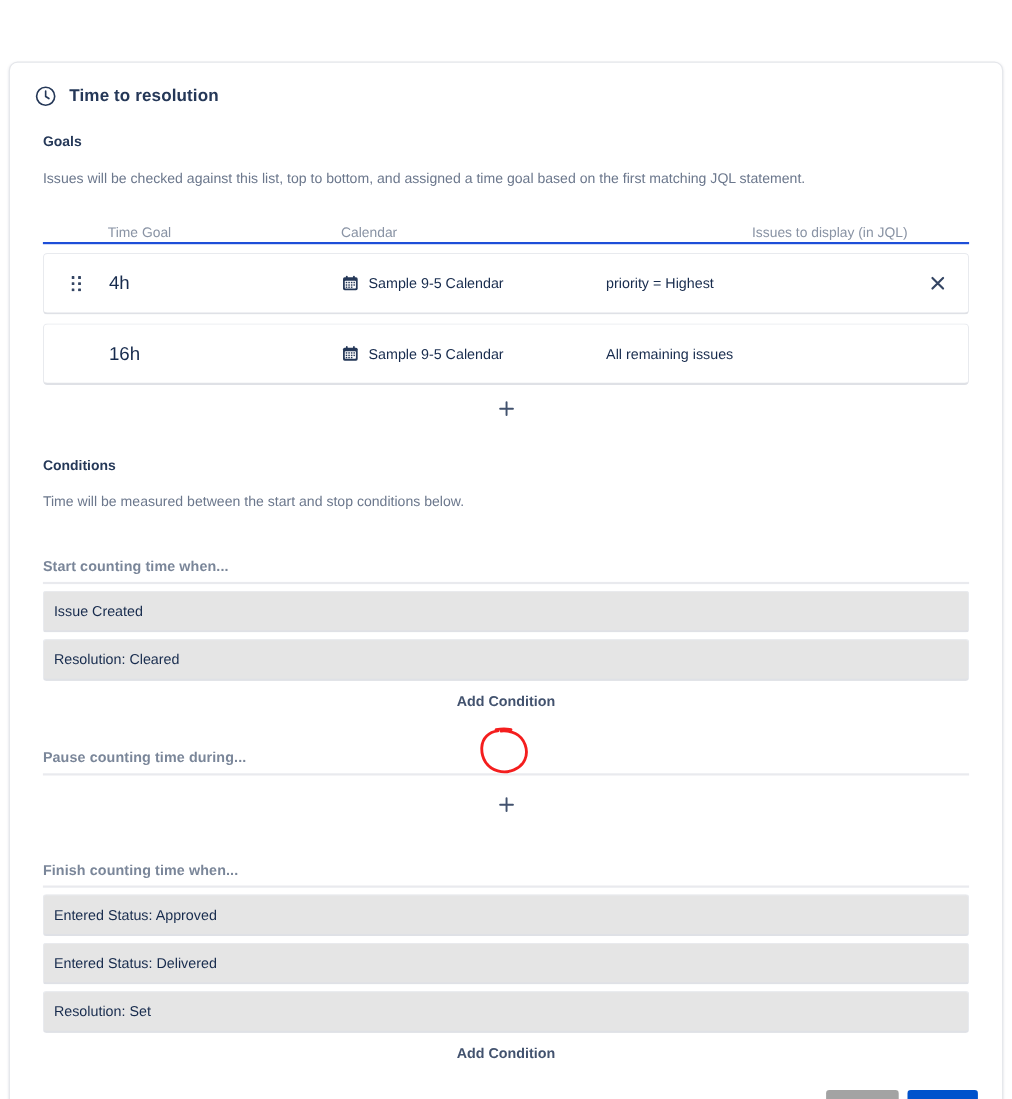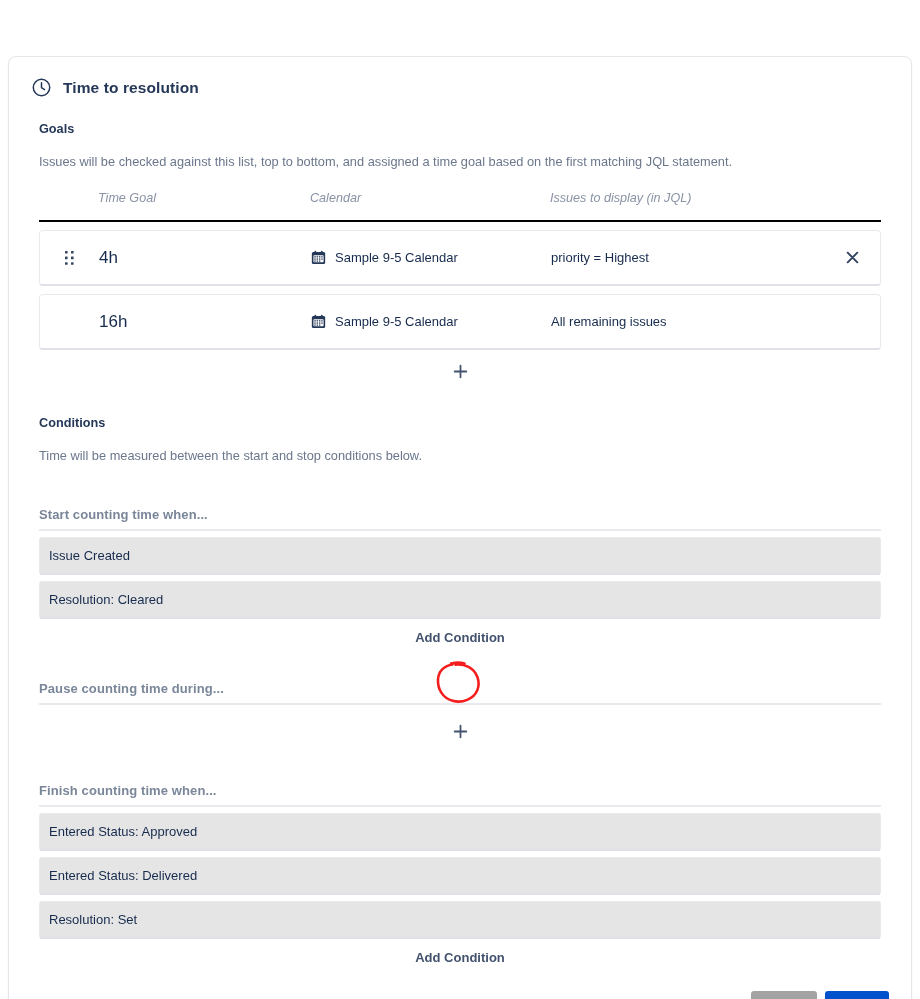--- a/index.html
+++ b/index.html
@@ -65,28 +65,27 @@
     line-height: 1.35;
   }
 
   
   .goals-table { margin-top: 26px; }
 
   .goals-head {
     display: flex;
     align-items: flex-end;
     height: 26px;
-    border-bottom: 2px solid #000000;
-    padding-bottom: 14px;
-    font-style: italic;
+    border-bottom: 2px solid #1d4ed8;
+    padding-bottom: 0;
   }
   .col-handle { width: 59px; flex: none; }
   .col-goal   { width: 212px; flex: none; }
   .col-cal    { width: 240px; flex: none; }
-  .col-jql    { flex: 1 1 auto; }
+  .col-jql    { flex: 1 1 auto; text-align: right; }
   .col-del    { width: 56px; flex: none; }
 
   .goals-head span {
     font-size: 12.6px;
     color: #8993a4;
     font-weight: 400;
   }
 
   .goal-row {
     display: flex;

